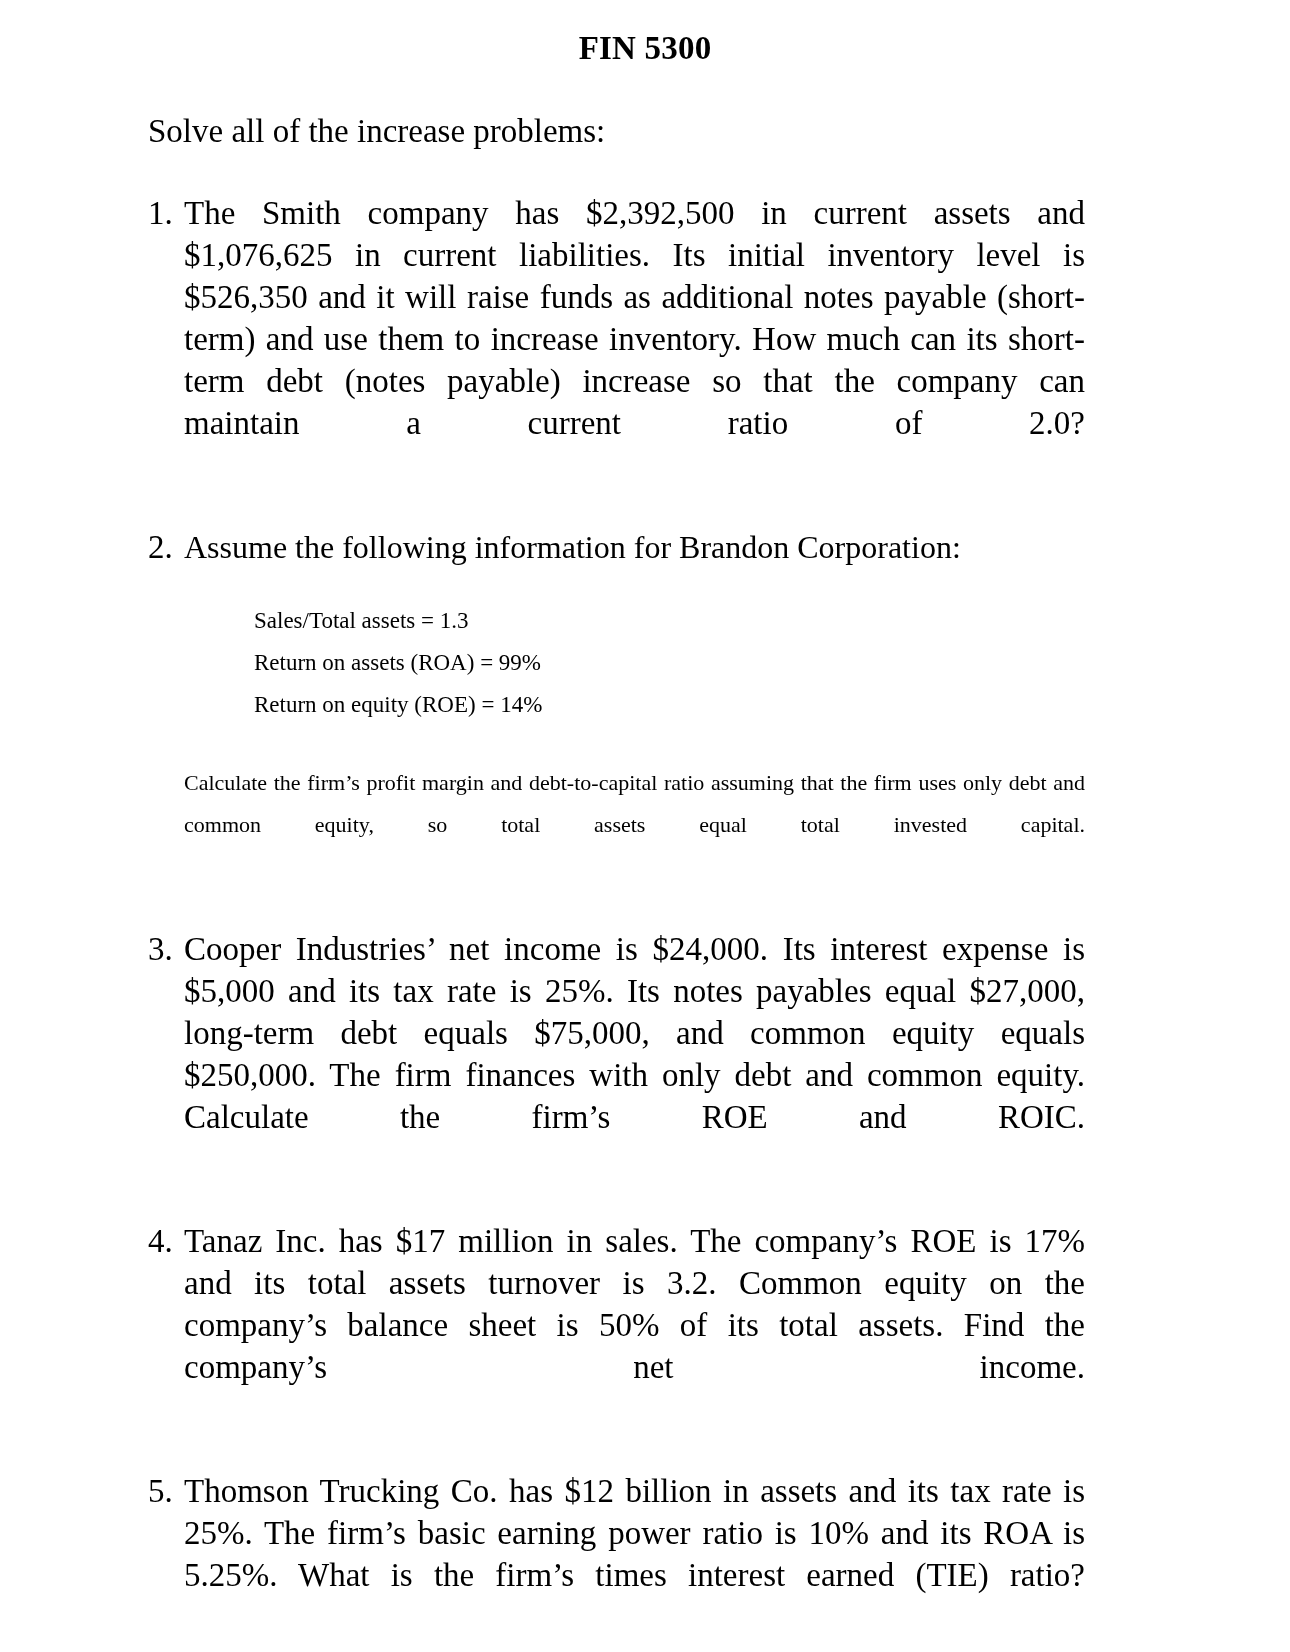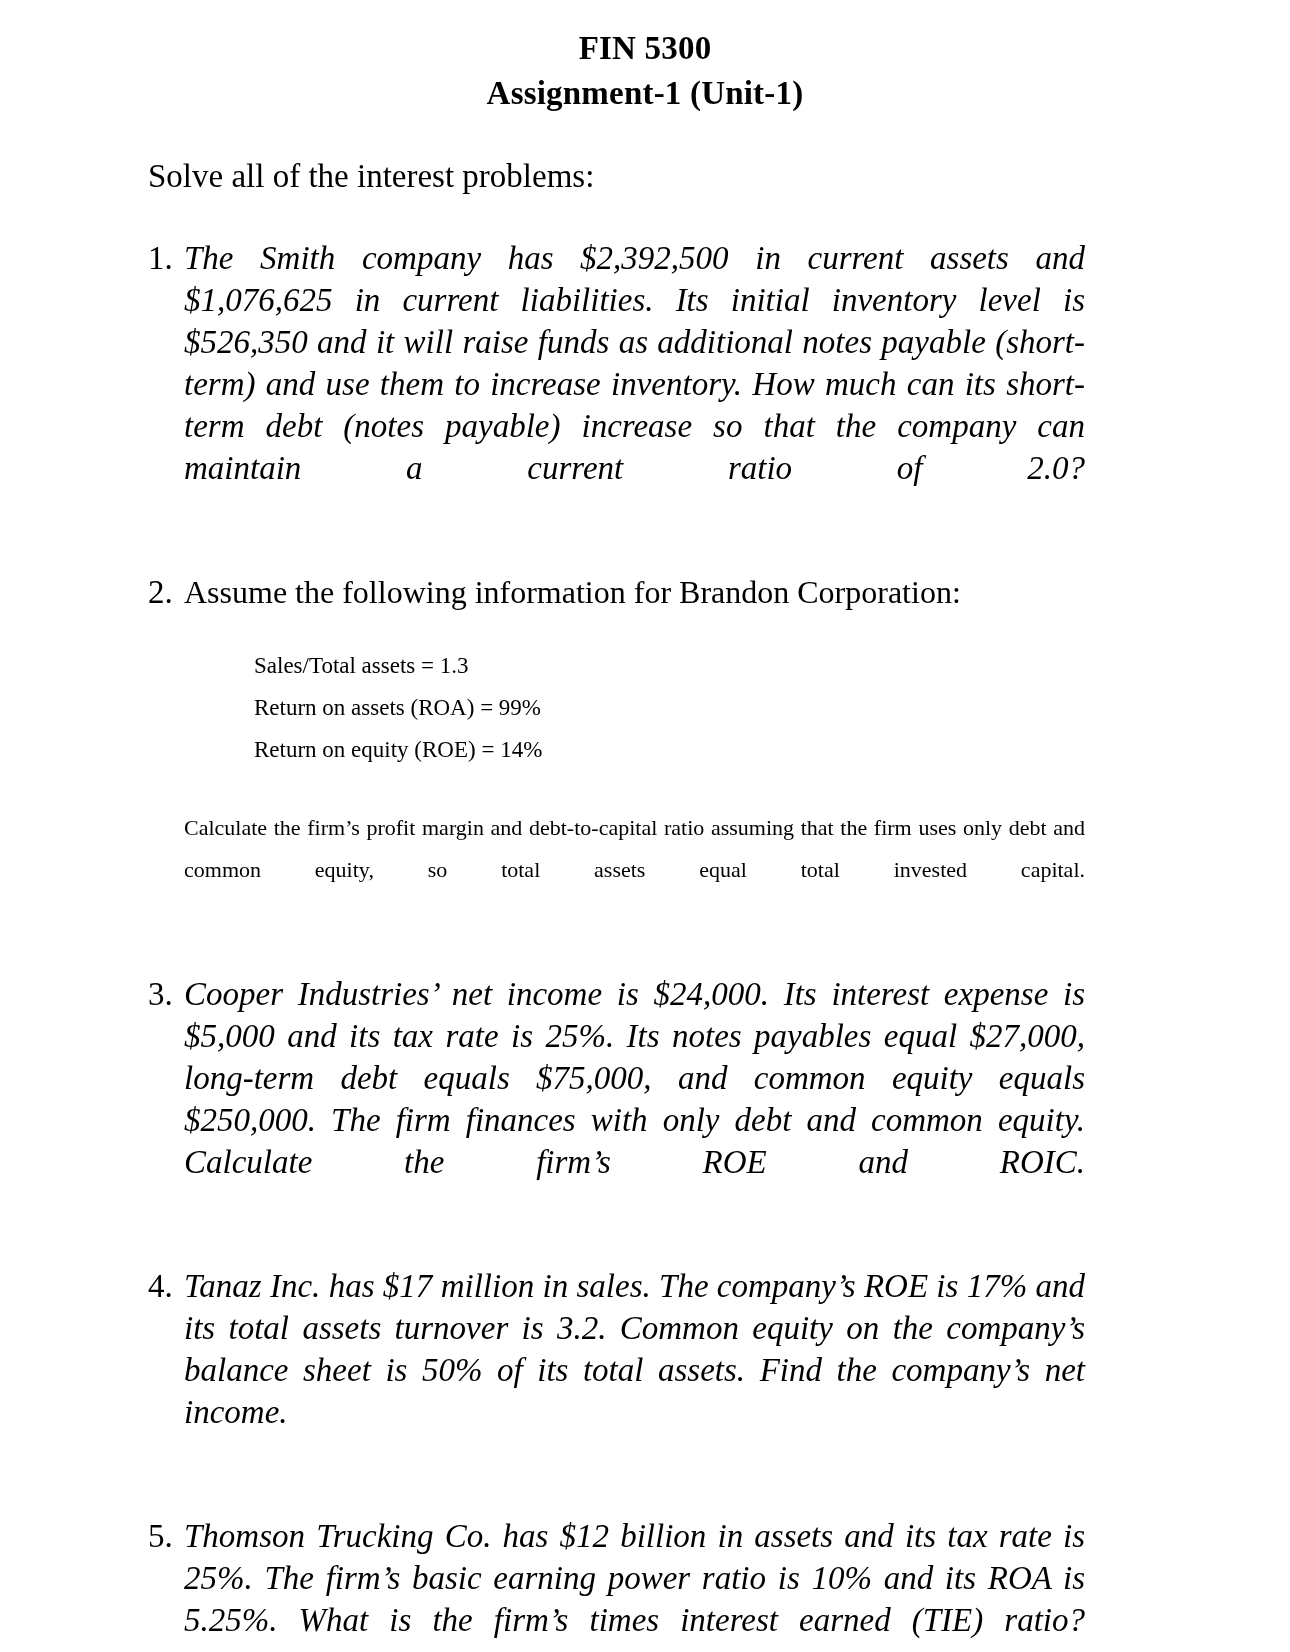--- a/index.html
+++ b/index.html
@@ -63,21 +63,20 @@
   .problem .marker {
     position: absolute;
     left: 0;
     top: 0;
     font-size: 33px;
     line-height: 42px;
   }
   .problem .ptext {
     display: block;
     text-align: justify;
-    font-style: italic;
   }
   
   .problem .ptext::after {
     content: "";
     display: inline-block;
     width: 100%;
   }
 
   .givens {
     margin-top: 32px;
@@ -122,26 +121,25 @@
     text-align: left;
   }
 </style>
 </head>
 <body>
 
 <div class="page">
 
   <div class="title-block">
     <div class="title-line">FIN 5300</div>
-    <div class="title-line">Assignment-1 (Unit-1)</div>
   </div>
 
   <div class="body-area">
 
-    <div class="intro">Solve all of the interest problems:</div>
+    <div class="intro">Solve all of the increase problems:</div>
 
     <div class="problem">
       <span class="marker">1.</span>
       <span class="ptext">The Smith company has $2,392,500 in current assets and $1,076,625 in current liabilities. Its initial inventory level is $526,350 and it will raise funds as additional notes payable (short-term) and use them to increase inventory. How much can its short-term debt (notes payable) increase so that the company can maintain a current ratio of 2.0?</span>
     </div>
 
     <div class="q2-wrap">
       <span class="marker">2.</span>
       <div class="q2-lead">Assume the following information for Brandon Corporation:</div>
       <div class="givens">

